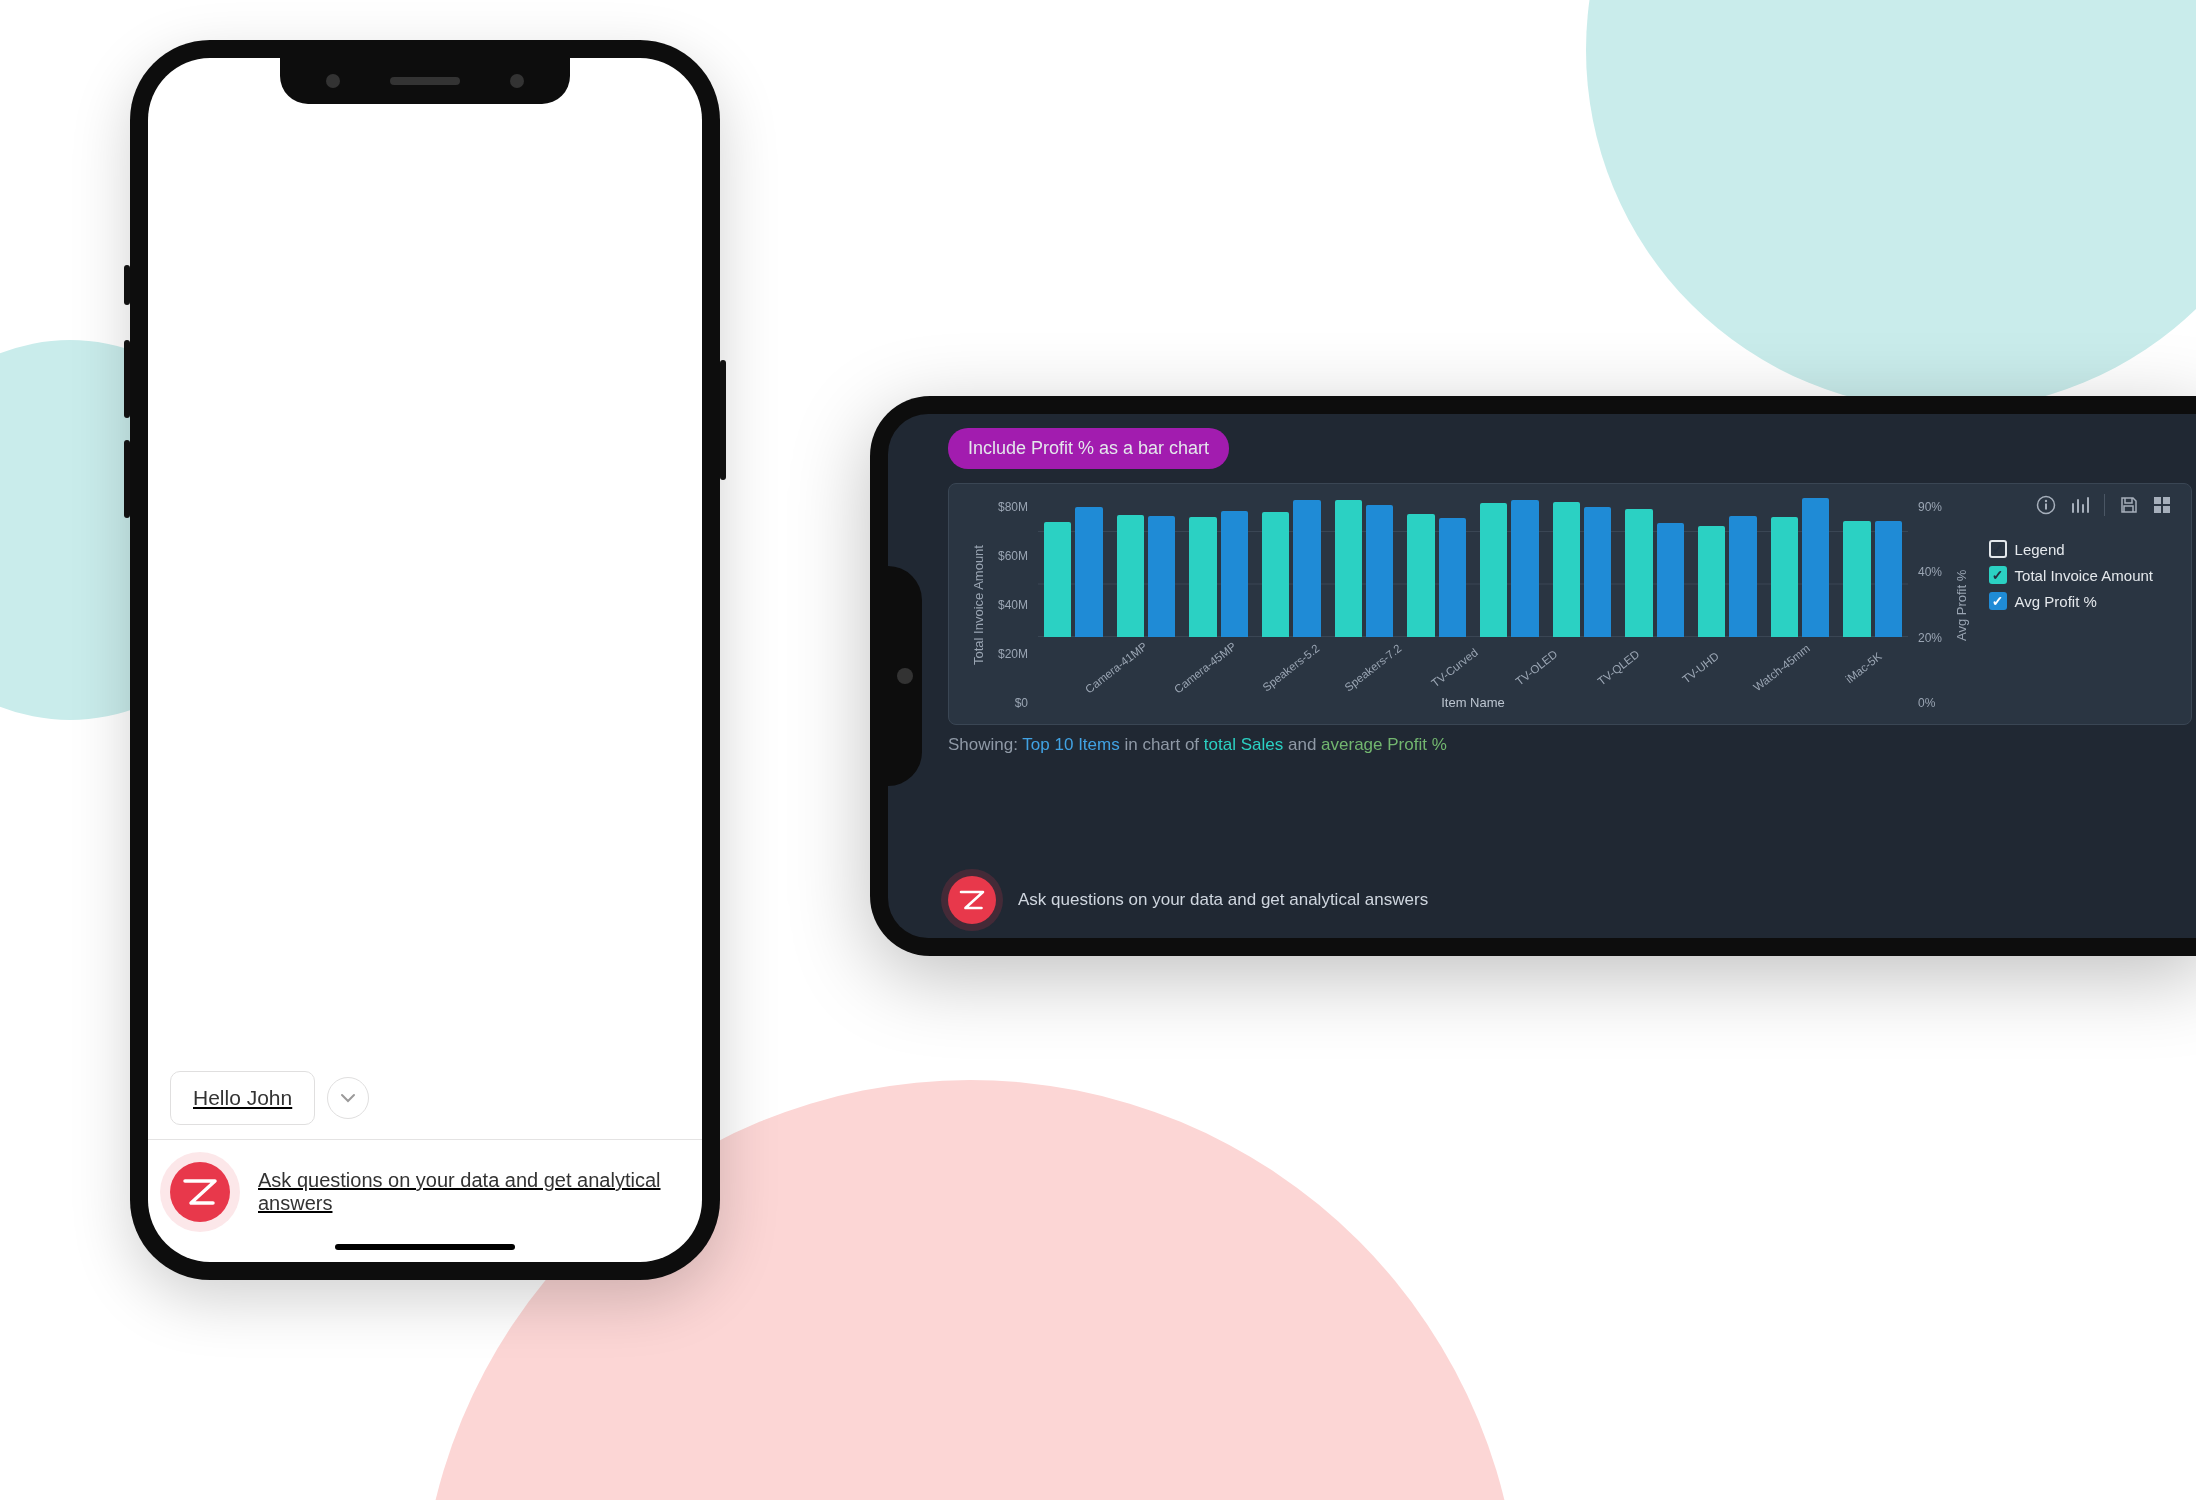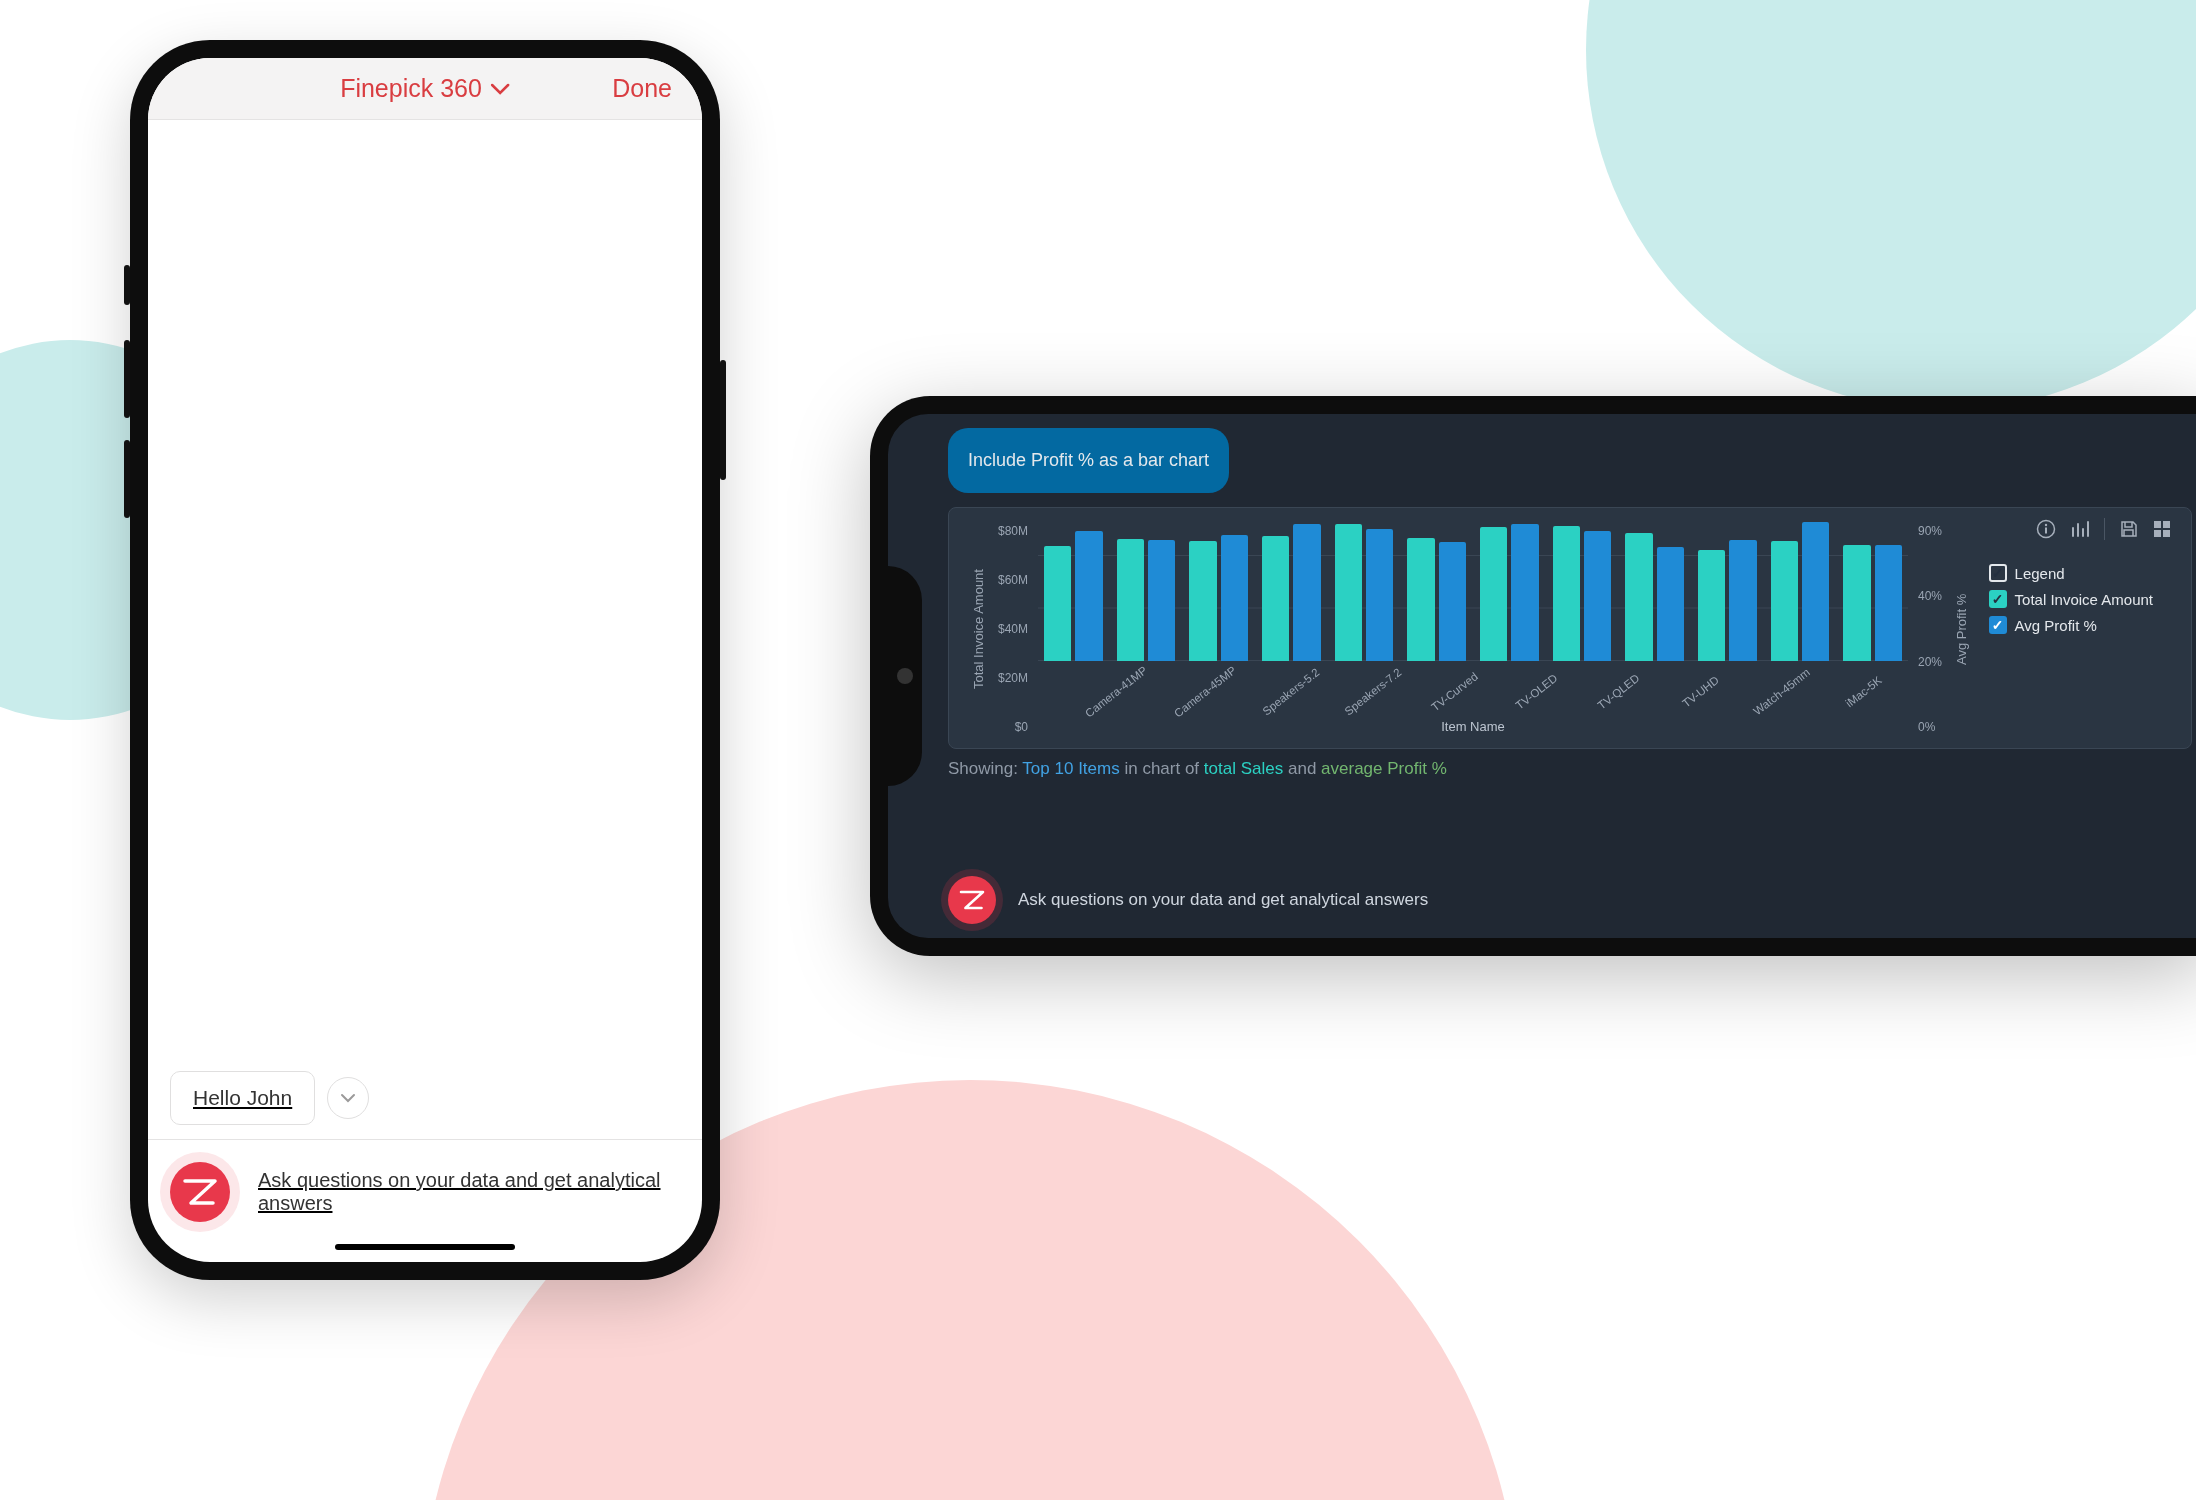--- a/index.html
+++ b/index.html
@@ -118,22 +118,22 @@
 .phone2 .notch-l {
   position: absolute; left: 0; top: 50%; transform: translateY(-50%);
   width: 34px; height: 220px; background: #0d0d0d;
   border-top-right-radius: 110px; border-bottom-right-radius: 110px;
   display: flex; align-items: center; justify-content: center;
 }
 .phone2 .notch-l .cam { width: 16px; height: 16px; background: #333; border-radius: 50%; }
 
 .phone2 .topbar { padding: 14px 18px 0 60px; }
 .phone2 .query-pill {
-  background: #0369a1; color: #e4e8ec; display: inline-block;
-  padding: 22px 20px; border-radius: 20px; font-size: 18px; cursor: pointer;
+  background: #a21caf; color: #e4e8ec; display: inline-block;
+  padding: 10px 20px; border-radius: 20px; font-size: 18px; cursor: pointer;
 }
 .phone2 .card {
   margin: 14px 18px 0 60px; background: #2a3542; border: 1px solid #3a4654;
   border-radius: 8px; padding: 16px 20px 14px 20px; position: relative;
 }
 .phone2 .tool-icons { position: absolute; top: 10px; right: 20px; display: flex; gap: 14px; align-items: center; color: #a6afbb; }
 .phone2 .tool-icons .sep { width: 1px; height: 22px; background: #4a5664; }
 .phone2 .tool-icons span { cursor: pointer; display: flex; }
 
 .phone2 .chart-wrap { display: flex; gap: 10px; }
@@ -212,29 +212,20 @@
   <div class="side-btn pwr"></div>
 
   <div class="screen">
     <div class="notch">
       <span class="cam"></span>
         <span class="speaker"></span>
         <span class="cam"></span>
     </div>
 
 
-    <div class="navbar">
-      <div class="nav-title">
-        <span>Finepick 360</span>
-        <svg width="20" height="12" viewBox="0 0 20 12">
-            <path d="M2 2l8 8 8-8" fill="none" stroke="#d93d41" stroke-width="2.5" stroke-linecap="round"></path>
-          </svg>
-      </div>
-      <div class="nav-done">Done</div>
-    </div>
 
     <div class="content"></div>
 
     <div class="bottom-area">
       <div class="chip-row">
         <div class="chip">Hello John</div>
         <div class="chevron-circle">
           <svg width="16" height="10" viewBox="0 0 16 10">
               <path d="M2 2l6 6 6-6" fill="none" stroke-width="2" stroke-linecap="round"></path>
             </svg>

